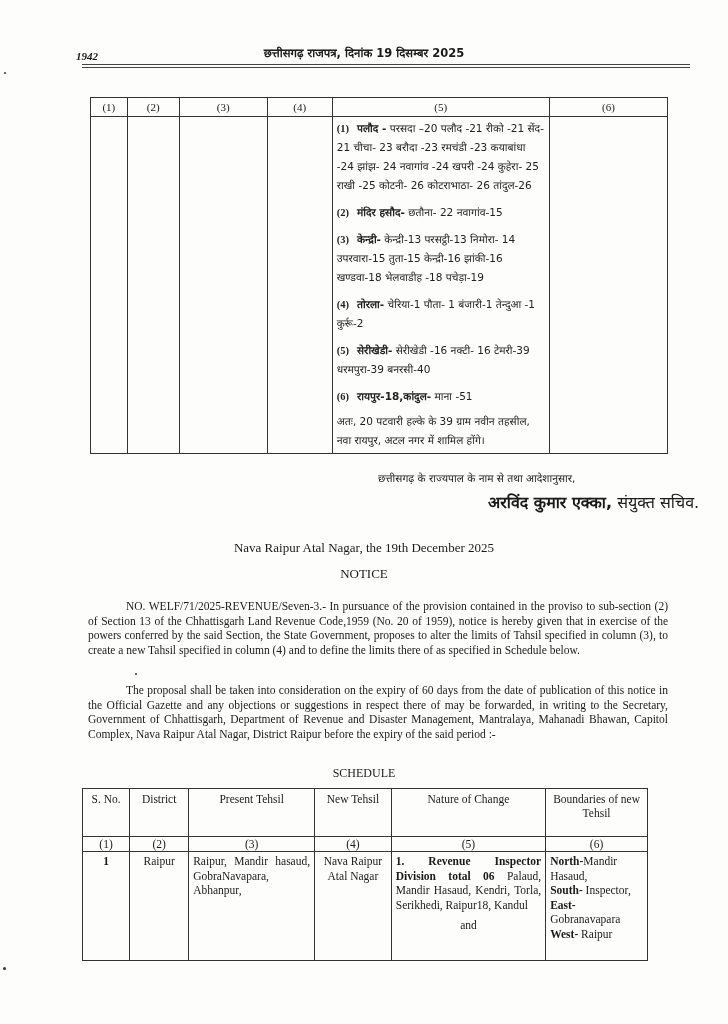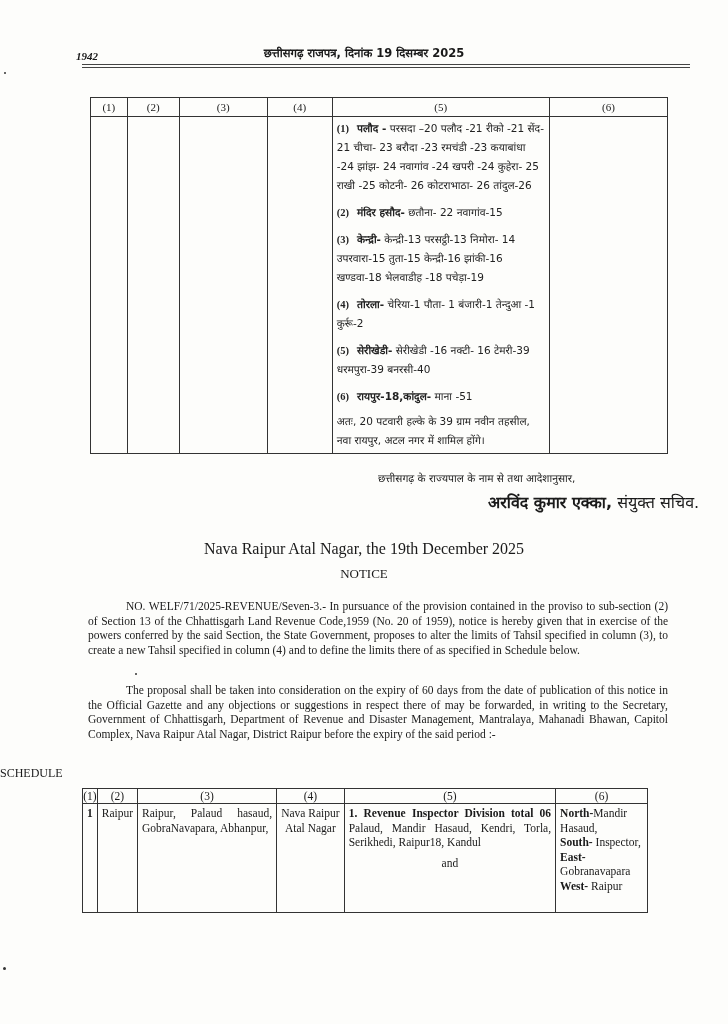--- a/index.html
+++ b/index.html
@@ -23,27 +23,27 @@
   .dev { font-family: "DejaVu Sans", sans-serif; font-size: 10.5px; line-height: 19px; color: #222; }
   .entry { padding: 2px 4px 0 4px; margin-bottom: 6px; }
   .entry b { font-weight: bold; }
   .entry .num { font-family: "Liberation Serif", serif; font-weight: bold; margin-right: 8px; }
   .conclusion { padding: 0 4px; margin-top: 2px; }
 
   .sig1 { left: 378px; top: 471px; font-family: "DejaVu Sans", sans-serif; font-size: 10.5px; }
   .sig2 { left: 488px; top: 491px; font-family: "DejaVu Sans", sans-serif; font-size: 16px; }
   .sig2 b { font-weight: bold; }
 
-  .place { left: 0; width: 728px; text-align: center; top: 540px; font-size: 16px; }
+  .place { left: 0; width: 728px; text-align: center; top: 540px; font-size: 13px; }
   .notice { left: 0; width: 728px; text-align: center; top: 566px; font-size: 13px; }
   .para { left: 88px; width: 580px; font-size: 11.5px; line-height: 14.5px; text-align: justify; }
   .para1 { top: 599px; }
   .para2 { top: 683px; }
   .indent { display: inline-block; width: 38px; }
-  .schedule { left: 0; width: 728px; top: 766px; font-size: 12px; }
+  .schedule { left: 0; width: 728px; text-align: center; top: 766px; font-size: 12px; }
 
   
   #sched-table { left: 82px; top: 788px; width: 566px; font-size: 11.5px; }
   #sched-table th { font-weight: normal; text-align: center; vertical-align: top; padding-top: 3px; height: 44px; line-height: 14px; }
   #sched-table tr.nums td { text-align: center; height: 14px; line-height: 14px; vertical-align: middle; }
   #sched-table tr.data td { height: 104px; line-height: 14.5px; padding: 2px 4px; }
   .s1 { width: 42px; } .s2 { width: 53px; } .s3 { width: 114px; } .s4 { width: 69px; } .s5 { width: 140px; } .s6 { width: 92px; }
   .just { text-align: justify; }
   .center { text-align: center; }
   .bold { font-weight: bold; }
@@ -104,32 +104,40 @@
 
 <div class="abs place">Nava Raipur Atal Nagar, the 19th December 2025</div>
 <div class="abs notice">NOTICE</div>
 <div class="abs para para1"><span class="indent"></span><span>NO. WELF/71/2025-REVENUE/Seven-3.- In pursuance of the provision contained in the proviso to sub-section (2) of Section 13 of the Chhattisgarh Land Revenue Code,1959 (No. 20 of 1959), notice is hereby given that in exercise of the powers conferred by the said Section, the State Government, proposes to alter the limits of Tahsil specified in column (3), to create a new Tahsil specified in column (4) and to define the limits there of as specified in Schedule below.</span></div>
 <div class="abs speck" style="left:135px; top:673px; width:2px; height:2px;"></div>
 <div class="abs para para2"><span class="indent"></span><span>The proposal shall be taken into consideration on the expiry of 60 days from the date of publication of this notice in the Official Gazette and any objections or suggestions in respect there of may be forwarded, in writing to the Secretary, Government of Chhattisgarh, Department of Revenue and Disaster Management, Mantralaya, Mahanadi Bhawan, Capitol Complex, Nava Raipur Atal Nagar, District Raipur before the expiry of the said period :-</span></div>
 <div class="abs schedule">SCHEDULE</div>
 
 <table id="sched-table">
   <tbody>
+      <tr>
+    <th class="s1">S. No.</th>
+    <th class="s2">District</th>
+    <th class="s3">Present Tehsil</th>
+    <th class="s4">New Tehsil</th>
+    <th class="s5">Nature of Change</th>
+    <th class="s6">Boundaries of new Tehsil</th>
+  </tr>
   <tr class="nums">
     <td>(1)</td>
     <td>(2)</td>
     <td>(3)</td>
     <td>(4)</td>
     <td>(5)</td>
     <td>(6)</td>
   </tr>
   <tr class="data">
     <td class="center bold">1</td>
     <td class="center">Raipur</td>
-    <td class="just">Raipur, Palaud hasaud, GobraNavapara, Abhanpur,</td>
+    <td class="just">Raipur, Mandir hasaud, GobraNavapara, Abhanpur,</td>
     <td class="center">Nava Raipur Atal Nagar</td>
     <td class="just">
       <span class="bold">1. Revenue Inspector Division total 06</span><span> Palaud, Mandir Hasaud, Kendri, Torla, Serikhedi, Raipur18, Kandul</span>
       <div class="and">and</div>
     </td>
     <td>
       <div><span class="bold">North-</span><span>Mandir Hasaud,</span></div>
       <div><span class="bold">South-</span><span> Inspector,</span></div>
       <div><span class="bold">East-</span><br><span>Gobranavapara</span></div>
       <div><span class="bold">West-</span><span> Raipur</span></div>

